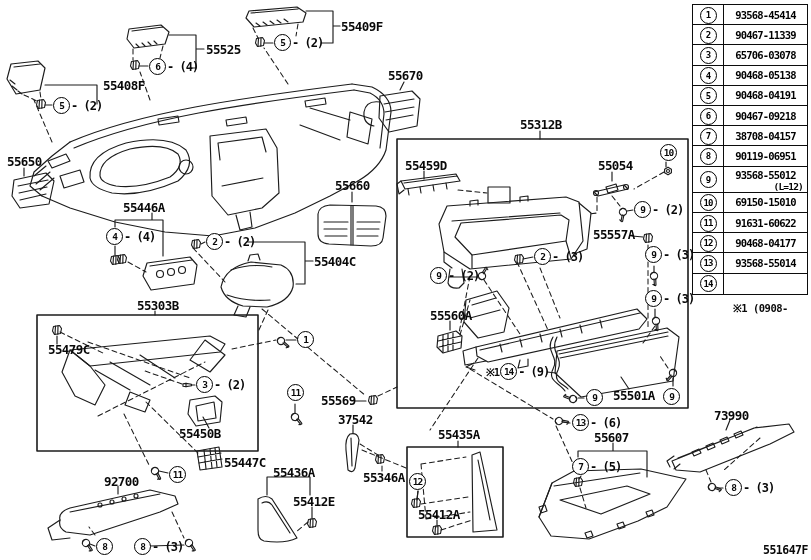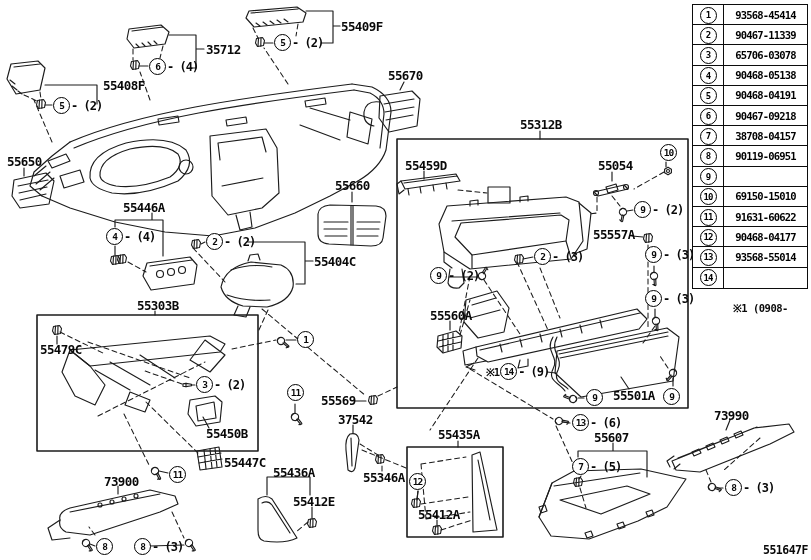--- a/index.html
+++ b/index.html
@@ -289,32 +289,32 @@
 
     <path d="M45,105 L52,105 M139,66 L148,66 M264,43 L273,43 M115,246 L115,256 M201,244 L205,242
              M191,385 L195,385 M286,340 L296,340 M295,413 L295,404 M159,471 L168,473 M90,544 L95,546
              M184,545 L150,546 M418,491 L417,499 M666,162 L666,167 M627,211 L633,210 M654,266 L654,272
              M523,259 L533,257 M449,277 L478,277 M655,309 L655,317 M578,398 L584,398 M673,378 L673,386
              M563,422 L570,423 M581,476 L579,479 M717,488 L723,488"></path>
   </g>
 </svg>
 
 <div class="plabel" style="left:341px;top:21px">55409F</div>
-<div class="plabel" style="left:206px;top:44px">35712</div>
+<div class="plabel" style="left:206px;top:44px">55525</div>
 <div class="plabel" style="left:103px;top:80px">55408F</div>
 <div class="plabel" style="left:388px;top:70px">55670</div>
 <div class="plabel" style="left:7px;top:156px">55650</div>
 <div class="plabel" style="left:123px;top:202px">55446A</div>
 <div class="plabel" style="left:335px;top:180px">55660</div>
 <div class="plabel" style="left:314px;top:256px">55404C</div>
 <div class="plabel" style="left:137px;top:300px">55303B</div>
-<div class="plabel" style="left:40px;top:344px">55479C</div>
-<div class="plabel" style="left:206px;top:428px">55450B</div>
+<div class="plabel" style="left:48px;top:344px">55479C</div>
+<div class="plabel" style="left:179px;top:428px">55450B</div>
 <div class="plabel" style="left:224px;top:457px">55447C</div>
-<div class="plabel" style="left:104px;top:476px">73900</div>
+<div class="plabel" style="left:104px;top:476px">92700</div>
 <div class="plabel" style="left:273px;top:467px">55436A</div>
 <div class="plabel" style="left:293px;top:496px">55412E</div>
 <div class="plabel" style="left:520px;top:119px">55312B</div>
 <div class="plabel" style="left:405px;top:160px">55459D</div>
 <div class="plabel" style="left:598px;top:160px">55054</div>
 <div class="plabel" style="left:593px;top:229px">55557A</div>
 <div class="plabel" style="left:430px;top:310px">55560A</div>
 <div class="plabel" style="left:321px;top:395px">55569</div>
 <div class="plabel" style="left:338px;top:414px">37542</div>
 <div class="plabel" style="left:363px;top:472px">55346A</div>
@@ -420,20 +420,24 @@
         </span>
         <span class="tpart">
           <span>90119-06951</span>
           <span class="tnote"></span>
         </span>
       </div>
   <div class="trow">
         <span class="tnum">
           <span class="tcirc">9</span>
         </span>
+        <span class="tpart">
+          <span>93568-55012</span>
+          <span class="tnote">(L=12)</span>
+        </span>
       </div>
   <div class="trow">
         <span class="tnum">
           <span class="tcirc">10</span>
         </span>
         <span class="tpart">
           <span>69150-15010</span>
           <span class="tnote"></span>
         </span>
       </div>

